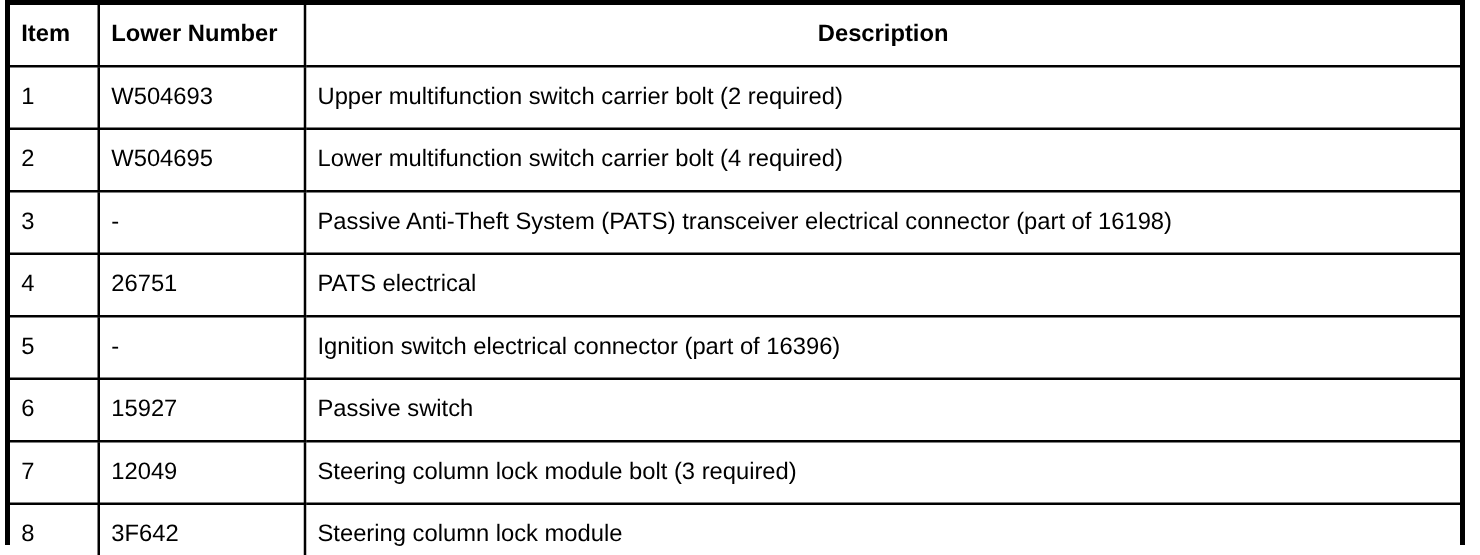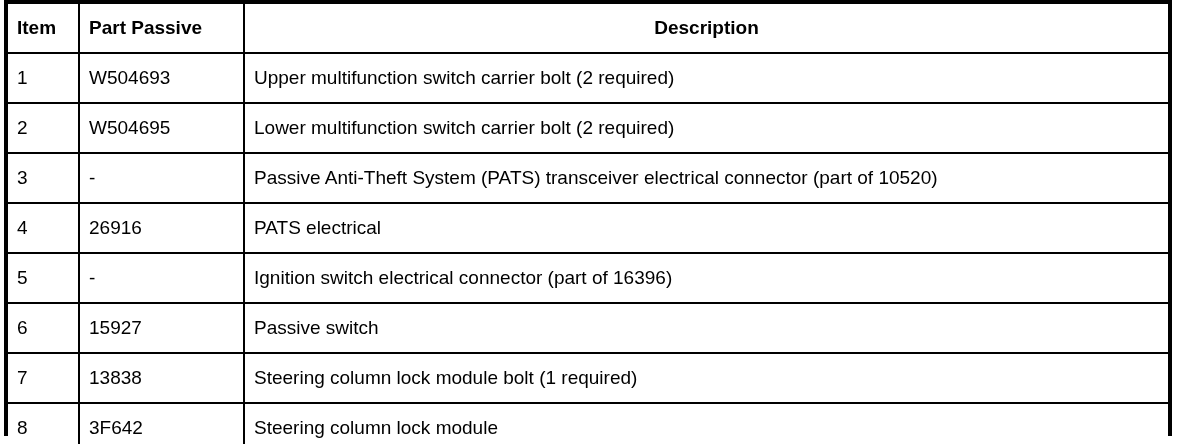--- a/index.html
+++ b/index.html
@@ -82,59 +82,59 @@
 <div class="table-wrap">
   <table class="parts-table">
     <colgroup>
       <col class="col-item">
       <col class="col-part">
       <col class="col-desc">
     </colgroup>
     <thead>
       <tr>
         <th class="th-item">Item</th>
-        <th class="th-part">Part Passive</th>
+        <th class="th-part">Lower Number</th>
         <th class="th-desc">Description</th>
       </tr>
     </thead>
     <tbody>
       <tr>
         <td>1</td>
         <td>W504693</td>
         <td class="cell-desc">Upper multifunction switch carrier bolt (2 required)</td>
       </tr>
       <tr>
         <td>2</td>
         <td>W504695</td>
-        <td class="cell-desc">Lower multifunction switch carrier bolt (2 required)</td>
+        <td class="cell-desc">Lower multifunction switch carrier bolt (4 required)</td>
       </tr>
       <tr>
         <td>3</td>
         <td>-</td>
-        <td class="cell-desc">Passive Anti-Theft System (PATS) transceiver electrical connector (part of 10520)</td>
+        <td class="cell-desc">Passive Anti-Theft System (PATS) transceiver electrical connector (part of 16198)</td>
       </tr>
       <tr>
         <td>4</td>
-        <td>26916</td>
+        <td>26751</td>
         <td class="cell-desc">PATS electrical</td>
       </tr>
       <tr>
         <td>5</td>
         <td>-</td>
         <td class="cell-desc">Ignition switch electrical connector (part of 16396)</td>
       </tr>
       <tr>
         <td>6</td>
         <td>15927</td>
         <td class="cell-desc">Passive switch</td>
       </tr>
       <tr>
         <td>7</td>
-        <td>13838</td>
-        <td class="cell-desc">Steering column lock module bolt (1 required)</td>
+        <td>12049</td>
+        <td class="cell-desc">Steering column lock module bolt (3 required)</td>
       </tr>
       <tr>
         <td>8</td>
         <td>3F642</td>
         <td class="cell-desc">Steering column lock module</td>
       </tr>
     </tbody>
   </table>
 </div>
 

